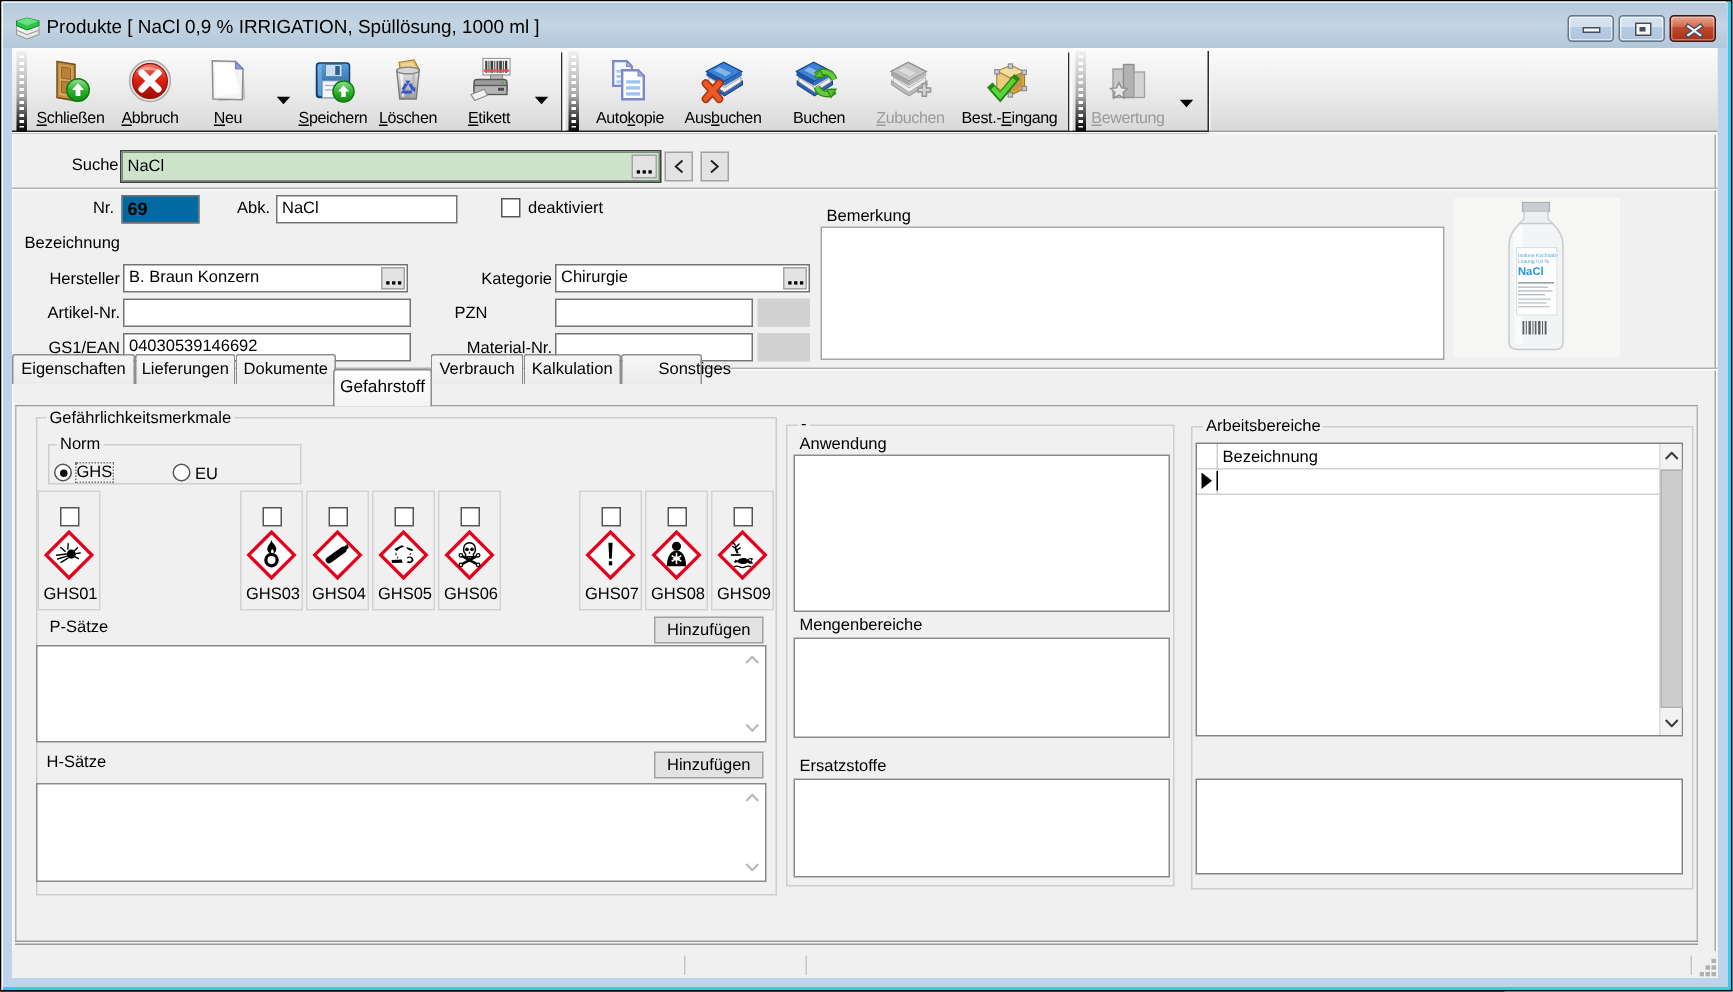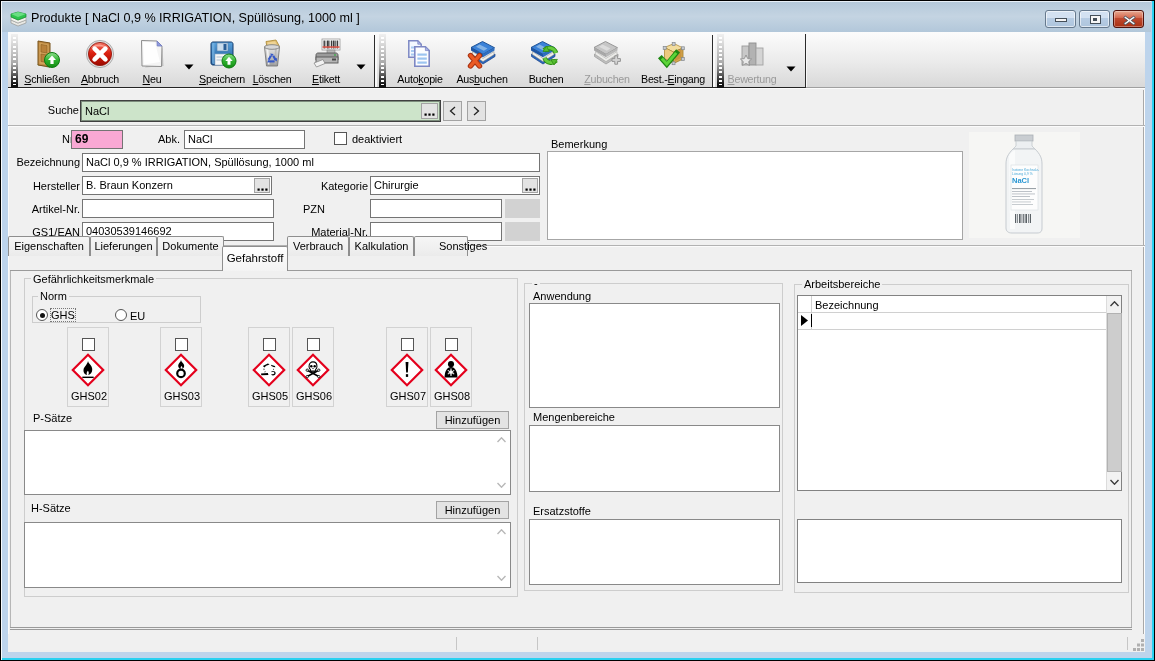--- a/index.html
+++ b/index.html
@@ -90,28 +90,27 @@
   <div class="btn" style="left:443px; top:101px; width:19px; height:20px;"><svg width="7" height="10" viewBox="0 0 7 10" style="margin-top:4px;">
         <path d="M6 1 L1.5 5 L6 9" fill="none" stroke="#222" stroke-width="1.3"></path>
       </svg></div>
   <div class="btn" style="left:467px; top:101px; width:19px; height:20px;"><svg width="7" height="10" viewBox="0 0 7 10" style="margin-top:4px;">
         <path d="M1 1 L5.5 5 L1 9" fill="none" stroke="#222" stroke-width="1.3"></path>
       </svg></div>
   <div class="abs" style="left:8px; top:125px; width:1137px; height:1px; background:#b2b2b2;"></div>
   <div class="abs" style="left:8px; top:126px; width:1137px; height:1px; background:#fbfbfb;"></div>
 
   <div class="lblr" style="left:0px; top:133px; width:76px;">Nr.</div>
-  <div class="inp" style="left:71px; top:130px; width:52px; height:19px; background:#f9a8d4; font-weight:bold; font-size:12px;">69</div>
+  <div class="inp" style="left:81px; top:130px; width:52px; height:19px; background:#0369a1; font-weight:bold; font-size:12px;">69</div>
   <div class="lblr" style="left:100px; top:133px; width:80px;">Abk.</div>
   <div class="inp" style="left:184px; top:130px; width:121px; height:19px;">NaCl</div>
   <div class="cb" style="left:334px; top:132px;"></div>
   <div class="lbl" style="left:352px; top:133px;">deaktiviert</div>
 
   <div class="lblr" style="left:0px; top:156px; width:80px;">Bezeichnung</div>
-  <div class="inp" style="left:82px; top:153px; width:458px; height:19px;">NaCl 0,9 % IRRIGATION, Spüllösung, 1000 ml</div>
 
   <div class="lblr" style="left:0px; top:180px; width:80px;">Hersteller</div>
   <div class="inp" style="left:82px; top:176px; width:190px; height:19px;">B. Braun Konzern
     <div class="btn" style="right:1px; top:1px; width:16px; height:15px;"><svg width="11" height="3" viewBox="0 0 11 3" style="margin-top:8px;">
           <rect x="0.5" y="0.5" width="2.2" height="2.2" fill="#000"></rect>
           <rect x="4.4" y="0.5" width="2.2" height="2.2" fill="#000"></rect>
           <rect x="8.3" y="0.5" width="2.2" height="2.2" fill="#000"></rect>
         </svg></div>
   </div>
   <div class="lblr" style="left:260px; top:180px; width:108px;">Kategorie</div>
@@ -189,37 +188,55 @@
 
   <div class="grp" style="left:32px; top:296px; width:169px; height:27px;"></div>
   <div class="grplbl" style="left:38px; top:290px;">Norm</div>
   <div class="abs" style="left:36px; top:309px; width:12px; height:12px; border:1px solid #555; border-radius:50%; background:#fff;">
     <div class="abs" style="left:2.5px; top:2.5px; width:5px; height:5px; border-radius:50%; background:#111;"></div>
   </div>
   <div class="lbl" style="left:51px; top:309px; outline:1px dotted #777; outline-offset:0px;">GHS</div>
   <div class="abs" style="left:115px; top:309px; width:12px; height:12px; border:1px solid #555; border-radius:50%; background:#fff;"></div>
   <div class="lbl" style="left:130px; top:310px;">EU</div>
 
-  <div class="cell" style="left:67px; top:327px;">
-      <div class="cb" style="left:14px; top:10px;"></div>
-    <svg class="abs" style="left:3px; top:25px;" width="34" height="34" viewBox="0 0 36 36">
-        <rect x="6.6" y="6.6" width="22.8" height="22.8" transform="rotate(45 18 18)" fill="#fff" stroke="#e4001c" stroke-width="2.3"></rect>
-        <path d="M18 8.6 C18.3 10.9 20.6 12.3 21.7 14.3 C22.9 16.6 22.8 19.5 21.2 21.5 C20.5 22.4 19.4 23.1 18.3 23.3 C19.2 21.8 19 20.1 17.9 18.9 C16.6 20.1 16.2 21.9 17.1 23.4 C14.7 23 13.1 20.7 13.2 18.2 C13.3 15.8 15 14.2 16.2 12.5 C17 11.3 17.8 10.1 18 8.6 Z" fill="#000"></path>
-        <rect x="12" y="25" width="12" height="1.5" fill="#000"></rect>
-      </svg>
-    <div class="ghslbl" style="left:0; top:62px;">GHS02</div>
+  <div class="cell" style="left:25px; top:327px;">
+      <div class="cb" style="left:14px; top:10px;"></div>
+    <svg class="abs" style="left:3px; top:25px;" width="34" height="34" viewBox="0 0 36 36">
+        <rect x="6.6" y="6.6" width="22.8" height="22.8" transform="rotate(45 18 18)" fill="#fff" stroke="#e4001c" stroke-width="2.3"></rect>
+        <circle cx="19.6" cy="17.4" r="3.2" fill="#000"></circle>
+        <g stroke="#000" stroke-width="1" stroke-linecap="round">
+          <line x1="22" y1="14.8" x2="24" y2="12.8"></line>
+          <line x1="22.9" y1="17" x2="25.9" y2="16.6"></line>
+          <line x1="22.3" y1="19.4" x2="24.7" y2="20.6"></line>
+          <line x1="16.6" y1="18.8" x2="10" y2="20.8"></line>
+          <line x1="17.2" y1="20.2" x2="12.4" y2="23.2"></line>
+          <line x1="16.1" y1="17.3" x2="9.2" y2="18.2"></line>
+        </g>
+        <path d="M17.4 14.2 C16.6 12.4 18 11.4 17.2 9.6 M15.6 15.6 C13.8 14.8 13.6 13 11.6 12.6" fill="none" stroke="#000" stroke-width="1"></path>
+      </svg>
+    <div class="ghslbl" style="left:0; top:62px;">GHS01</div>
     </div>
   <div class="cell" style="left:160px; top:327px;">
       <div class="cb" style="left:14px; top:10px;"></div>
     <svg class="abs" style="left:3px; top:25px;" width="34" height="34" viewBox="0 0 36 36">
         <rect x="6.6" y="6.6" width="22.8" height="22.8" transform="rotate(45 18 18)" fill="#fff" stroke="#e4001c" stroke-width="2.3"></rect>
         <circle cx="18" cy="21.6" r="4" fill="none" stroke="#000" stroke-width="2.3"></circle>
         <path d="M18 7.4 C18.2 9.3 20.1 10.3 20.9 12 C21.8 13.9 21.4 16.1 19.3 16.9 C19.8 15.8 19.6 14.7 18.6 13.8 C17.5 14.7 17.3 15.9 17.9 17 C15.8 16.6 14.7 14.8 15.1 12.8 C15.5 10.9 17.7 9.5 18 7.4 Z" fill="#000"></path>
       </svg>
     <div class="ghslbl" style="left:0; top:62px;">GHS03</div>
+    </div>
+  <div class="cell" style="left:204px; top:327px;">
+      <div class="cb" style="left:14px; top:10px;"></div>
+    <svg class="abs" style="left:3px; top:25px;" width="34" height="34" viewBox="0 0 36 36">
+        <rect x="6.6" y="6.6" width="22.8" height="22.8" transform="rotate(45 18 18)" fill="#fff" stroke="#e4001c" stroke-width="2.3"></rect>
+        <line x1="12" y1="21.6" x2="22" y2="14.4" stroke="#000" stroke-width="4.6" stroke-linecap="round"></line>
+        <line x1="23.2" y1="13.4" x2="24.8" y2="12.2" stroke="#000" stroke-width="2.6"></line>
+        <line x1="24.6" y1="10.6" x2="25.4" y2="13.2" stroke="#000" stroke-width="1.2"></line>
+      </svg>
+    <div class="ghslbl" style="left:0; top:62px;">GHS04</div>
     </div>
   <div class="cell" style="left:248px; top:327px;">
       <div class="cb" style="left:14px; top:10px;"></div>
     <svg class="abs" style="left:3px; top:25px;" width="34" height="34" viewBox="0 0 36 36">
         <rect x="6.6" y="6.6" width="22.8" height="22.8" transform="rotate(45 18 18)" fill="#fff" stroke="#e4001c" stroke-width="2.3"></rect>
         <path d="M11.5 13.8 L16.8 11.2 L18.6 11.8 L17.2 12.6 L15 13.6 L13.2 15.4 Z" fill="#000"></path>
         <path d="M12.6 16 L13.4 17.6 L12.2 18.2 Z" fill="#000"></path>
         <path d="M13.8 18.8 L14.4 20.2 L13.2 20.6 Z" fill="#000"></path>
         <path d="M9.6 21.6 L16.8 21.2 L17.4 23.4 L9.8 23.6 Z" fill="#000"></path>
         <path d="M20 12.4 L24.2 13.8 L24.8 15.2 L22.6 14.8 L20.6 13.8 Z" fill="#000"></path>
@@ -270,20 +287,38 @@
         <circle cx="18" cy="11.8" r="3.2" fill="#000"></circle>
         <path d="M11.2 26 C11.2 19.4 13.8 14.8 18 14.8 C22.2 14.8 24.8 19.4 24.8 26 Z" fill="#000"></path>
         <g stroke="#fff" stroke-width="1.1">
           <line x1="18" y1="16.4" x2="18" y2="24.4"></line>
           <line x1="14.6" y1="18.4" x2="21.4" y2="22.4"></line>
           <line x1="21.4" y1="18.4" x2="14.6" y2="22.4"></line>
         </g>
         <path d="M18 17.4 L18.9 19.6 L21.1 20.4 L18.9 21.2 L18 23.4 L17.1 21.2 L14.9 20.4 L17.1 19.6 Z" fill="#fff"></path>
       </svg>
     <div class="ghslbl" style="left:0; top:62px;">GHS08</div>
+    </div>
+  <div class="cell" style="left:474px; top:327px;">
+      <div class="cb" style="left:14px; top:10px;"></div>
+    <svg class="abs" style="left:3px; top:25px;" width="34" height="34" viewBox="0 0 36 36">
+        <rect x="6.6" y="6.6" width="22.8" height="22.8" transform="rotate(45 18 18)" fill="#fff" stroke="#e4001c" stroke-width="2.3"></rect>
+        <path d="M12.4 9.4 L14 13.8 L15.4 16.8 L13.8 17 L12.6 14.2 Z" fill="#000"></path>
+        <g stroke="#000" stroke-width="1" stroke-linecap="round">
+          <line x1="12.6" y1="10.6" x2="10.8" y2="8.8"></line>
+          <line x1="13.4" y1="12.4" x2="15.6" y2="10.2"></line>
+          <line x1="14.2" y1="14.4" x2="16.4" y2="13"></line>
+          <line x1="13" y1="13.2" x2="11" y2="12"></line>
+        </g>
+        <rect x="9.8" y="17.4" width="7" height="1.2" fill="#000"></rect>
+        <path d="M14.6 21.8 C16.4 19.9 19.6 19.6 21.6 21.1 C22.8 20 24.4 19.8 25.6 20.6 L24.2 22.2 L25.6 23.8 C24.2 24.6 22.6 24.3 21.6 23.3 C19.6 24.9 16.4 24.7 14.6 22.9 C13.8 23.5 12.6 23.6 11.6 23 C12.4 22.6 12.9 22 13 21.2 Z" fill="#000"></path>
+        <circle cx="23.4" cy="21.6" r="0.7" fill="#fff"></circle>
+        <path d="M12 26.4 Q14 25.4 16 26.4 T20 26.4 T24 26.4" fill="none" stroke="#000" stroke-width="0.9"></path>
+      </svg>
+    <div class="ghslbl" style="left:0; top:62px;">GHS09</div>
     </div>
 
   <div class="lbl" style="left:33px; top:412px;">P-Sätze</div>
   <div class="btn" style="left:436px; top:411px; width:73px; height:18px; line-height:16px;">Hinzufügen</div>
   <div class="abs" style="left:24px; top:430px; width:487px; height:65px; background:#fff; border:1px solid #898989;">
     <svg class="abs" style="right:4px; top:6px;" width="9" height="6" viewBox="0 0 9 6">
         <path d="M0.5 5 L4.5 0.8 L8.5 5" fill="none" stroke="#b8b8b8" stroke-width="1.4"></path>
       </svg>
     <svg class="abs" style="right:4px; bottom:6px;" width="9" height="6" viewBox="0 0 9 6">
         <path d="M0.5 1 L4.5 5.2 L8.5 1" fill="none" stroke="#b8b8b8" stroke-width="1.4"></path>

